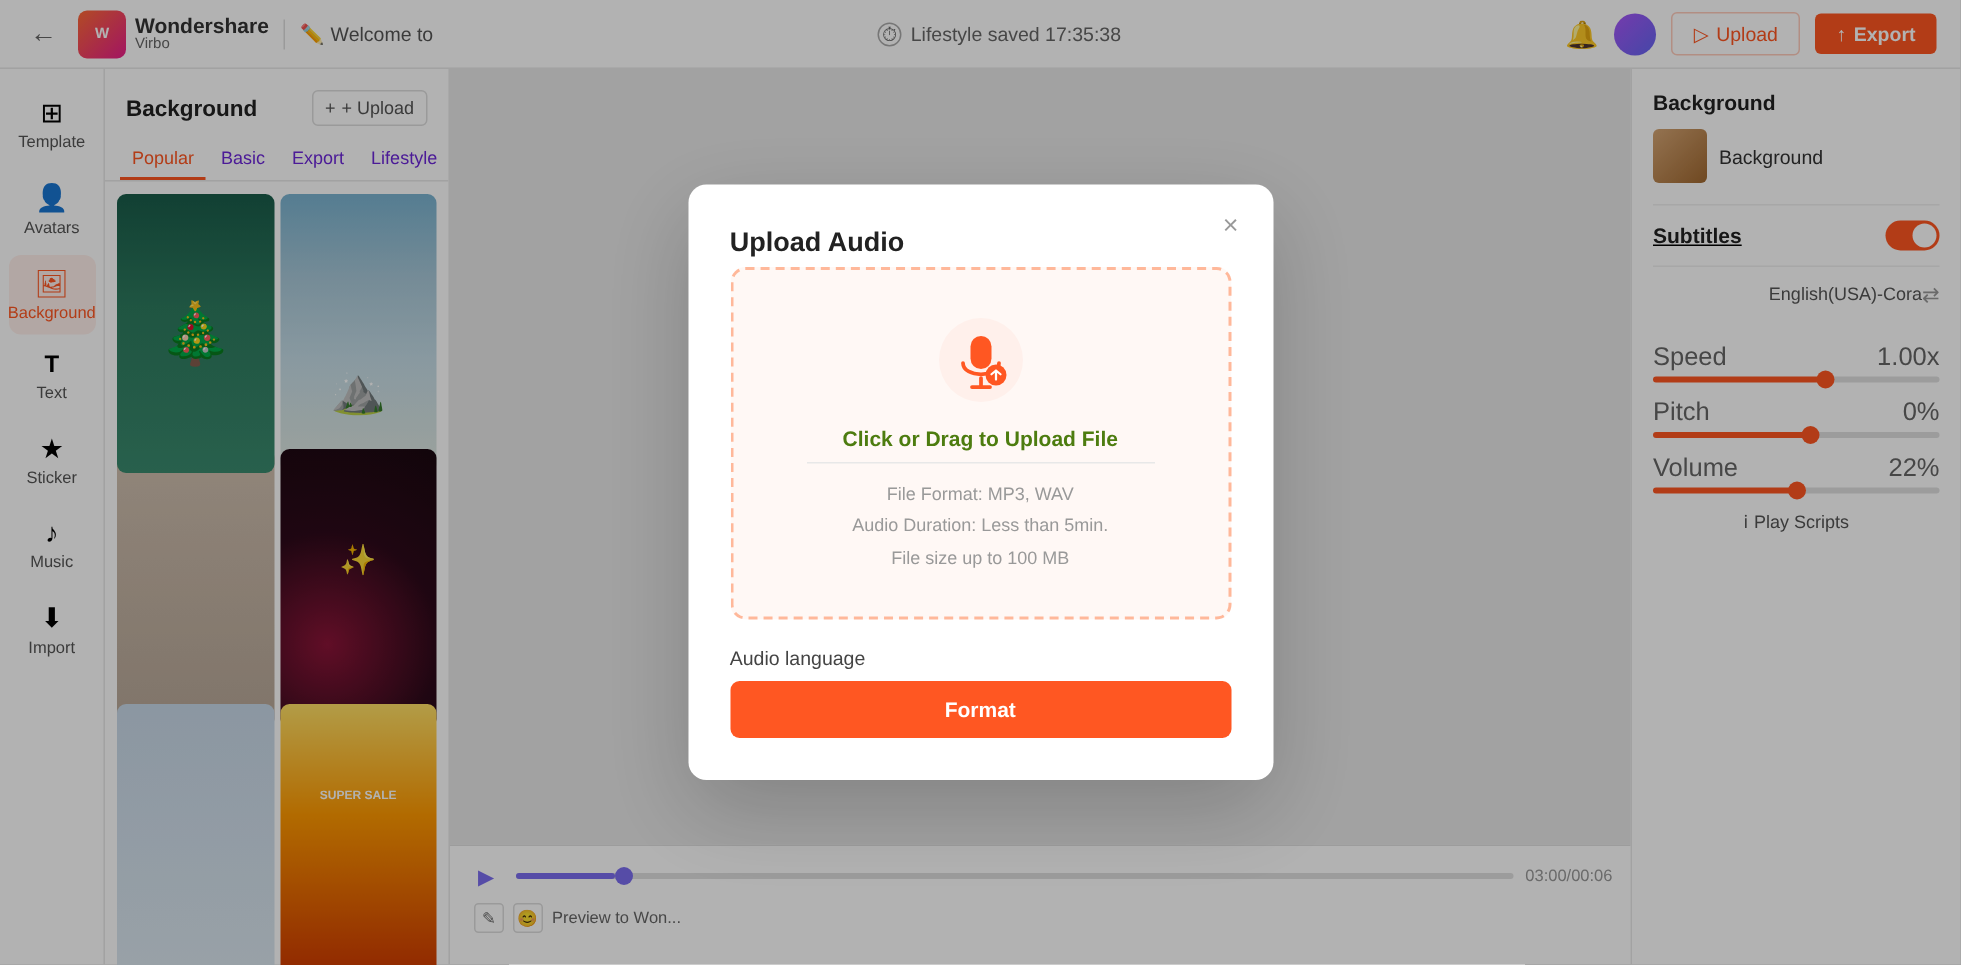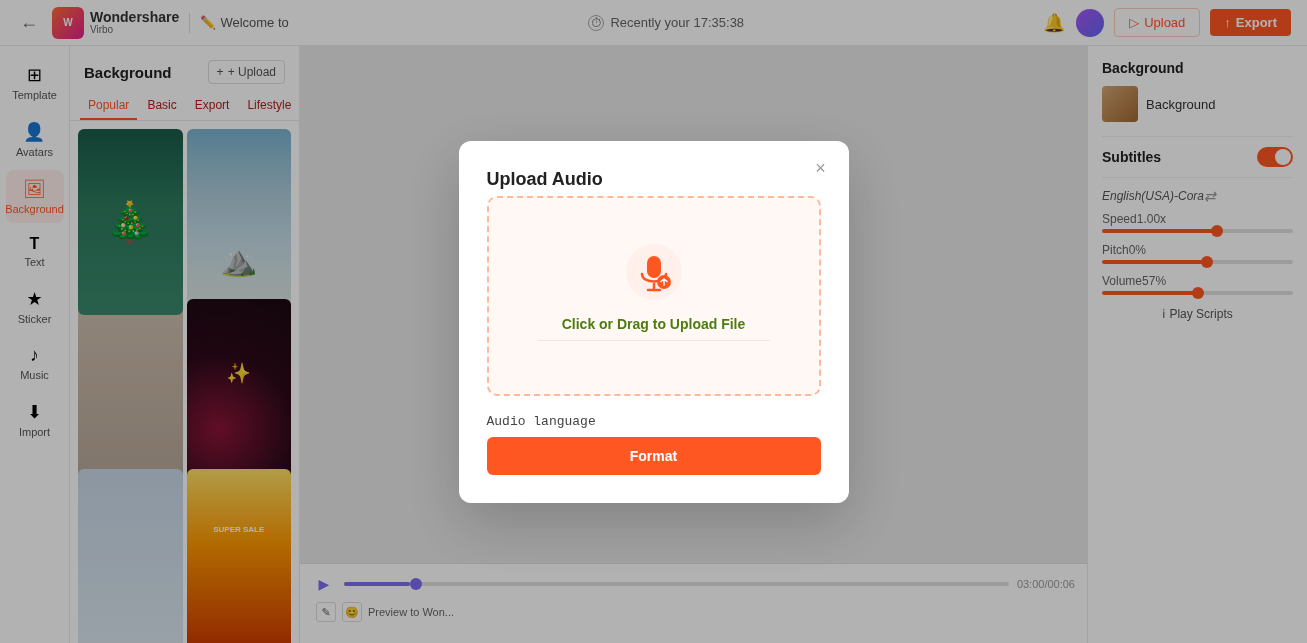--- a/index.html
+++ b/index.html
@@ -39,21 +39,21 @@
     .sidebar-item.active .icon { color: #ff5722; }
 
     
     .panel { width: 230px; background: #fff; border-right: 1px solid #e8e8e8; display: flex; flex-direction: column; overflow: hidden; }
     .panel-header { display: flex; align-items: center; justify-content: space-between; padding: 14px 14px 8px; }
     .panel-title { font-size: 15px; font-weight: 600; color: #222; }
     .btn-upload { display: flex; align-items: center; gap: 4px; font-size: 12px; color: #555; background: none; border: 1px solid #ddd; border-radius: 4px; padding: 4px 8px; cursor: pointer; }
 
     
     .panel-tabs { display: flex; align-items: center; padding: 0 10px; border-bottom: 1px solid #e8e8e8; gap: 2px; }
-    .tab { font-size: 12px; padding: 6px 8px; cursor: pointer; color: #b91c1c; border-bottom: 2px solid transparent; white-space: nowrap; }
+    .tab { font-size: 12px; padding: 6px 8px; cursor: pointer; color: #6d28d9; border-bottom: 2px solid transparent; white-space: nowrap; }
     .tab.active { color: #ff5722; border-bottom-color: #ff5722; font-weight: 500; }
 
     
     .panel-grid { display: grid; grid-template-columns: 1fr 1fr; gap: 4px; padding: 8px; overflow-y: auto; flex: 1; }
     .grid-item { border-radius: 6px; overflow: hidden; cursor: pointer; aspect-ratio: 9/16; }
     .grid-item-bg-1 { background: linear-gradient(180deg, #1a5c4a 0%, #2d7a5e 40%, #3a8a6e 100%); position: relative; }
     .grid-item-bg-1::after { content: '🎄'; position: absolute; top: 50%; left: 50%; transform: translate(-50%, -50%); font-size: 40px; }
     .grid-item-bg-2 { background: linear-gradient(180deg, #7ab3d0 0%, #a8c8d8 30%, #c5dce6 60%, #e0e8e0 100%); position: relative; }
     .grid-item-bg-2::after { content: '⛰️'; position: absolute; bottom: 20%; left: 50%; transform: translateX(-50%); font-size: 30px; }
     .grid-item-bg-3 { background: linear-gradient(180deg, #d0c0b0 0%, #c8b8a8 30%, #b8a898 100%); }
@@ -79,31 +79,31 @@
     .tl-icon { width: 20px; height: 20px; border: 1px solid #ddd; border-radius: 3px; display: flex; align-items: center; justify-content: center; font-size: 11px; cursor: pointer; color: #666; }
     .tl-text { font-size: 11px; color: #666; }
 
     
     .right-panel { width: 220px; background: #fff; border-left: 1px solid #e8e8e8; padding: 14px; overflow-y: auto; }
     .right-section-title { font-size: 14px; font-weight: 600; color: #222; margin-bottom: 10px; }
     .bg-preview-row { display: flex; align-items: center; gap: 8px; margin-bottom: 14px; }
     .bg-thumb { width: 36px; height: 36px; border-radius: 4px; background: linear-gradient(135deg, #d4a574, #a06830); }
     .bg-name { font-size: 13px; color: #333; }
     .right-divider { height: 1px; background: #f0f0f0; margin: 10px 0; }
-    .subtitles-row { display: flex; align-items: center; justify-content: space-between; margin-bottom: 4px; }
+    .subtitles-row { display: flex; align-items: center; justify-content: space-between; margin-bottom: 4px; text-decoration: underline; }
     .subtitles-label { font-size: 14px; font-weight: 600; color: #222; }
     .toggle { width: 36px; height: 20px; border-radius: 10px; background: #ff5722; position: relative; cursor: pointer; }
     .toggle::after { content: ''; width: 16px; height: 16px; border-radius: 50%; background: #fff; position: absolute; top: 2px; right: 2px; }
 
-    .voice-row { display: flex; align-items: center; justify-content: flex-start; margin-bottom: 8px; font-style: italic; }
+    .voice-row { display: flex; align-items: center; justify-content: flex-end; margin-bottom: 24px; }
     .voice-name { font-size: 12px; color: #555; }
     .voice-settings { font-size: 14px; color: #999; cursor: pointer; }
 
     .slider-row { margin-bottom: 10px; }
-    .slider-label-row { display: flex; font-size: 12px; color: #666; margin-bottom: 3px; }
+    .slider-label-row { display: flex; justify-content: space-between; font-size: 17px; color: #666; margin-bottom: 3px; }
     .speed-slider-fill { width: 100%; height: 4px; background: linear-gradient(to right, #ff5722 60%, #e0e0e0 60%); border-radius: 2px; position: relative; }
     .pitch-slider-fill { width: 100%; height: 4px; background: linear-gradient(to right, #ff5722 55%, #e0e0e0 55%); border-radius: 2px; }
     .volume-slider-fill { width: 100%; height: 4px; background: linear-gradient(to right, #ff5722 50%, #e0e0e0 50%); border-radius: 2px; }
 
     .play-scripts { display: flex; align-items: center; gap: 4px; font-size: 12px; color: #555; cursor: pointer; justify-content: center; margin-top: 8px; }
 
     
     .modal-overlay { position: fixed; top: 0; left: 0; right: 0; bottom: 0; background: rgba(0,0,0,0.3); z-index: 100; display: flex; align-items: center; justify-content: center; }
     .modal { background: #fff; border-radius: 12px; width: 390px; padding: 28px; position: relative; box-shadow: 0 20px 60px rgba(0,0,0,0.2); }
     .modal-close { position: absolute; top: 14px; right: 14px; background: none; border: none; font-size: 18px; color: #999; cursor: pointer; width: 28px; height: 28px; display: flex; align-items: center; justify-content: center; border-radius: 50%; }
@@ -112,21 +112,21 @@
 
     
     .upload-zone { border: 2px dashed #ffb89a; border-radius: 10px; background: #fff8f5; padding: 28px 20px; display: flex; flex-direction: column; align-items: center; justify-content: center; cursor: pointer; margin-bottom: 18px; min-height: 200px; }
     .upload-icon { width: 64px; height: 64px; display: flex; align-items: center; justify-content: center; margin-bottom: 12px; }
     .mic-svg { color: #ff5722; }
     .upload-link { color: #4d7c0f; font-weight: 600; font-size: 14px; margin-bottom: 8px; }
     .upload-divider { width: 80%; height: 1px; background: #e8e8e8; margin-bottom: 10px; }
     .upload-info { font-size: 12px; color: #999; text-align: center; line-height: 1.8; }
 
     
-    .lang-label { font-size: 13px; color: #444; font-weight: 500; margin-bottom: 8px; font-family: Liberation Mono, monospace; }
+    .lang-label { font-size: 13px; color: #444; font-weight: 500; margin-bottom: 8px; }
     .lang-select { width: 100%; padding: 9px 12px; border: 1px solid #e0e0e0; border-radius: 6px; font-size: 13px; color: #333; display: flex; align-items: center; justify-content: space-between; cursor: pointer; margin-bottom: 18px; background: #fff; }
     .lang-flag { width: 20px; height: 14px; background: linear-gradient(180deg, #002868 33%, #fff 33%, #fff 66%, #BF0A30 66%); border-radius: 2px; display: inline-block; margin-right: 8px; }
 
     
     .btn-apply { width: 100%; padding: 11px; background: #ff5722; color: #fff; border: none; border-radius: 6px; font-size: 14px; font-weight: 600; cursor: pointer; }
   </style>
 </head>
 <body>
 
 <div class="topbar">
@@ -140,21 +140,21 @@
       </div>
     </div>
     <div class="topbar-divider"></div>
     <div class="topbar-title">
       <span>✏️</span>
       <span>Welcome to</span>
     </div>
   </div>
   <div class="topbar-center">
     <div class="save-icon">⏱</div>
-    <span>Recently your 17:35:38</span>
+    <span>Lifestyle saved 17:35:38</span>
   </div>
   <div class="topbar-right">
     <span style="font-size:18px;cursor:pointer;">🔔</span>
     <div class="avatar-circle"></div>
     <button class="btn-preview">
       <span>▷</span>
       <span>Upload</span>
     </button>
     <button class="btn-export">
       <span>↑</span>
@@ -279,21 +279,21 @@
         <span>Pitch</span>
         <span>0%</span>
       </div>
       <div class="pitch-slider-fill" style="position:relative;">
         <div style="width:12px;height:12px;border-radius:50%;background:#ff5722;position:absolute;top:-4px;left:55%;margin-left:-6px;"></div>
       </div>
     </div>
     <div class="slider-row">
       <div class="slider-label-row">
         <span>Volume</span>
-        <span>57%</span>
+        <span>22%</span>
       </div>
       <div class="volume-slider-fill" style="position:relative;">
         <div style="width:12px;height:12px;border-radius:50%;background:#ff5722;position:absolute;top:-4px;left:50%;margin-left:-6px;"></div>
       </div>
     </div>
     <div class="play-scripts">
       <span>ℹ</span>
       <span>Play Scripts</span>
     </div>
   </div>
@@ -317,19 +317,24 @@
           <line x1="28" y1="40" x2="28" y2="46" stroke="#ff5722" stroke-width="2.5" stroke-linecap="round"></line>
 
           <line x1="22" y1="46" x2="34" y2="46" stroke="#ff5722" stroke-width="2.5" stroke-linecap="round"></line>
 
           <circle cx="38" cy="38" r="7" fill="#ff5722"></circle>
           <path d="M38 35 L38 41 M35 37.5 L38 35 L41 37.5" stroke="#fff" stroke-width="1.5" fill="none" stroke-linecap="round" stroke-linejoin="round"></path>
         </svg>
       </div>
       <div class="upload-link">Click or Drag to Upload File</div>
       <div class="upload-divider"></div>
+      <div class="upload-info">
+        <div>File Format: MP3, WAV</div>
+        <div>Audio Duration: Less than 5min.</div>
+        <div>File size up to 100 MB</div>
+      </div>
     </div>
 
     <div class="lang-label">Audio language</div>
 
     <button class="btn-apply">Format</button>
   </div>
 </div>
 
 </body></html>

